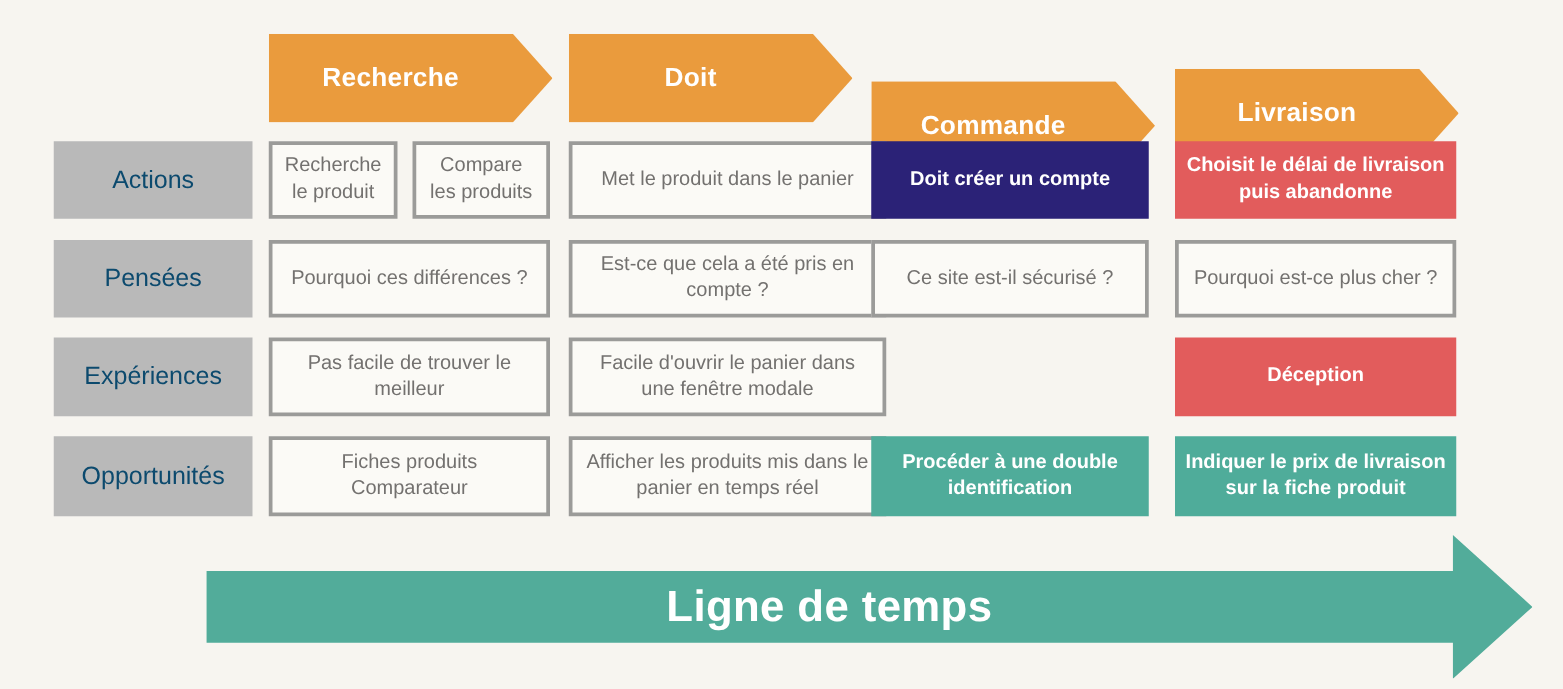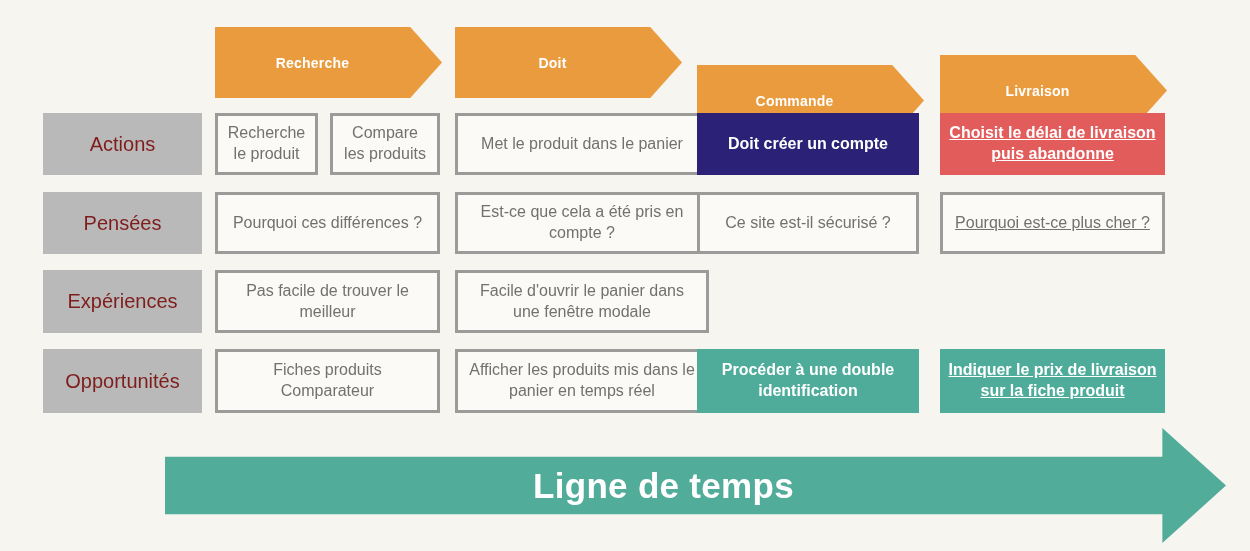--- a/index.html
+++ b/index.html
@@ -17,33 +17,33 @@
     position: absolute;
     top: 27px;
     height: 71px;
     width: 227px;
     background: #EA9B3D;
     clip-path: polygon(0 0, 86% 0, 100% 50%, 86% 100%, 0 100%);
     color: #FFFFFF;
     display: flex;
     align-items: center;
     justify-content: center;
-    font-size: 14px;
+    font-size: 21px;
     font-weight: 600;
     padding-right: 32px;
     box-sizing: border-box;
     letter-spacing: 0.2px;
   }
   
   .row-label {
     position: absolute;
     left: 43px;
     width: 159px;
     background: #B9B9B9;
-    color: #7f1d1d;
+    color: #0c4a6e;
     display: flex;
     align-items: center;
     justify-content: center;
     font-size: 20px;
     font-weight: 500;
   }
   
   .cell {
     position: absolute;
     display: flex;
@@ -62,21 +62,21 @@
   }
   .cell.navy  { background: #2B2277; color: #FFFFFF; font-weight: 600; }
   .cell.red   { background: #E25C5C; color: #FFFFFF; font-weight: 600; }
   .cell.teal  { background: #4FAC9A; color: #FFFFFF; font-weight: 600; }
   .pre-line   { white-space: pre-line; }
 
   
   .col1 { left: 215px; width: 225px; }
   .col2 { left: 455px; width: 254px; }
   .col3 { left: 697px; width: 222px; }
-  .col4 { left: 940px; width: 225px; text-decoration: underline; }
+  .col4 { left: 940px; width: 225px; }
   .col1a { left: 215px; width: 103px; }
   .col1b { left: 330px; width: 110px; }
   .row1 { top: 113px; height: 62px; }
   .row2 { top: 192px; height: 62px; }
   .row3 { top: 270px; height: 63px; }
   .row4 { top: 349px; height: 64px; }
   .h1 { left: 215px; }
   .h2 { left: 455px; }
   .h3 { left: 697px; margin-top: 38px; }
   .h4 { left: 940px; margin-top: 28px; }
@@ -130,20 +130,21 @@
   <div class="cell navy row1 col3">Doit créer un compte</div>
   <div class="cell red row1 col4">Choisit le délai de livraison puis abandonne</div>
 
   <div class="cell outlined row2 col1">Pourquoi ces différences ?</div>
   <div class="cell outlined row2 col2">Est-ce que cela a été pris en compte ?</div>
   <div class="cell outlined row2 col3">Ce site est-il sécurisé ?</div>
   <div class="cell outlined row2 col4">Pourquoi est-ce plus cher ?</div>
 
   <div class="cell outlined row3 col1">Pas facile de trouver le meilleur</div>
   <div class="cell outlined row3 col2">Facile d'ouvrir le panier dans une fenêtre modale</div>
+  <div class="cell red row3 col4">Déception</div>
 
   <div class="cell outlined pre-line row4 col1">Fiches produits
 Comparateur</div>
   <div class="cell outlined row4 col2">Afficher les produits mis dans le panier en temps réel</div>
   <div class="cell teal row4 col3">Procéder à une double identification</div>
   <div class="cell teal row4 col4">Indiquer le prix de livraison sur la fiche produit</div>
 
   <div class="timeline-arrow">
     <span>Ligne de temps</span>
   </div>

